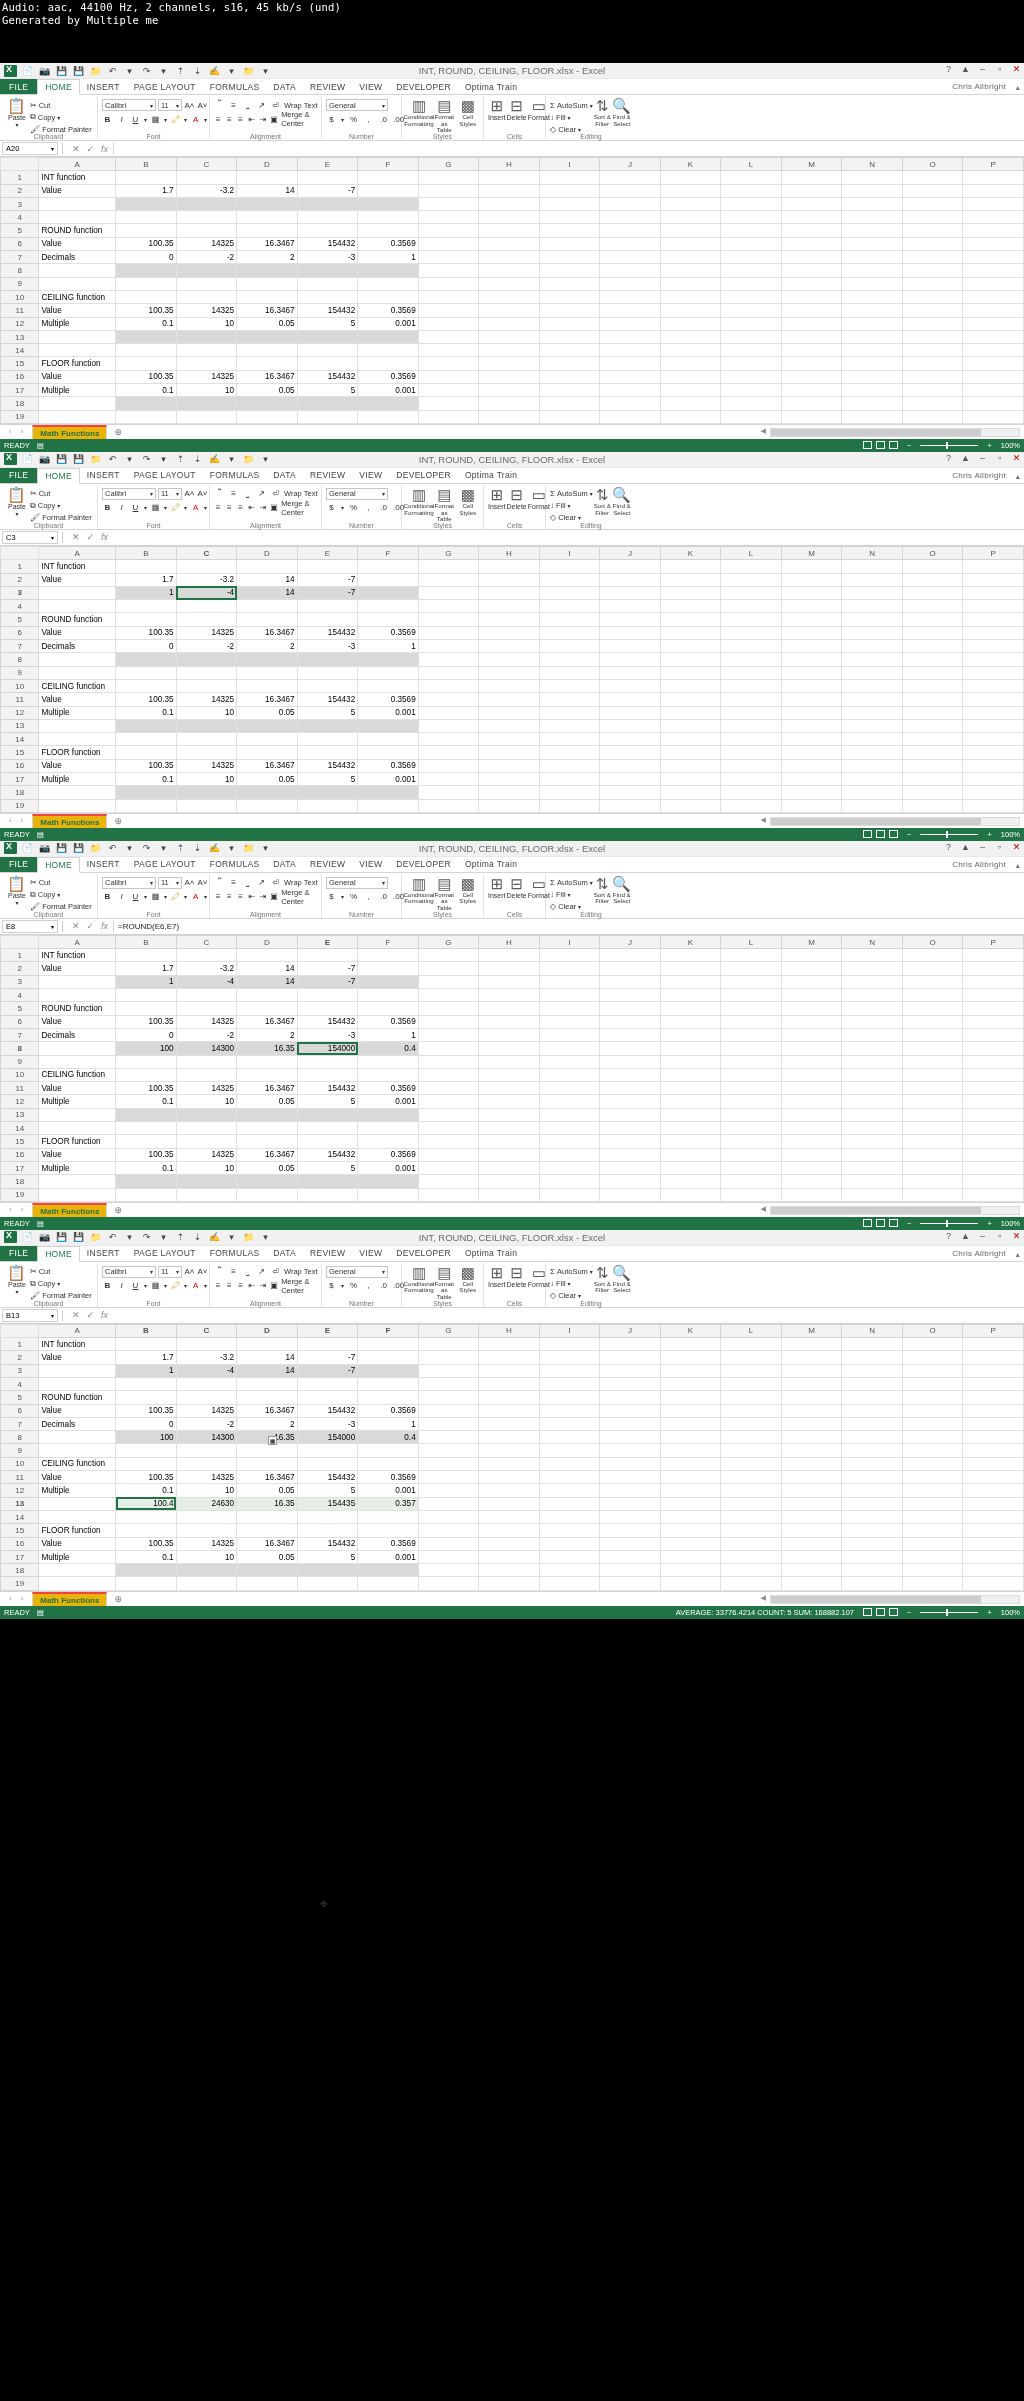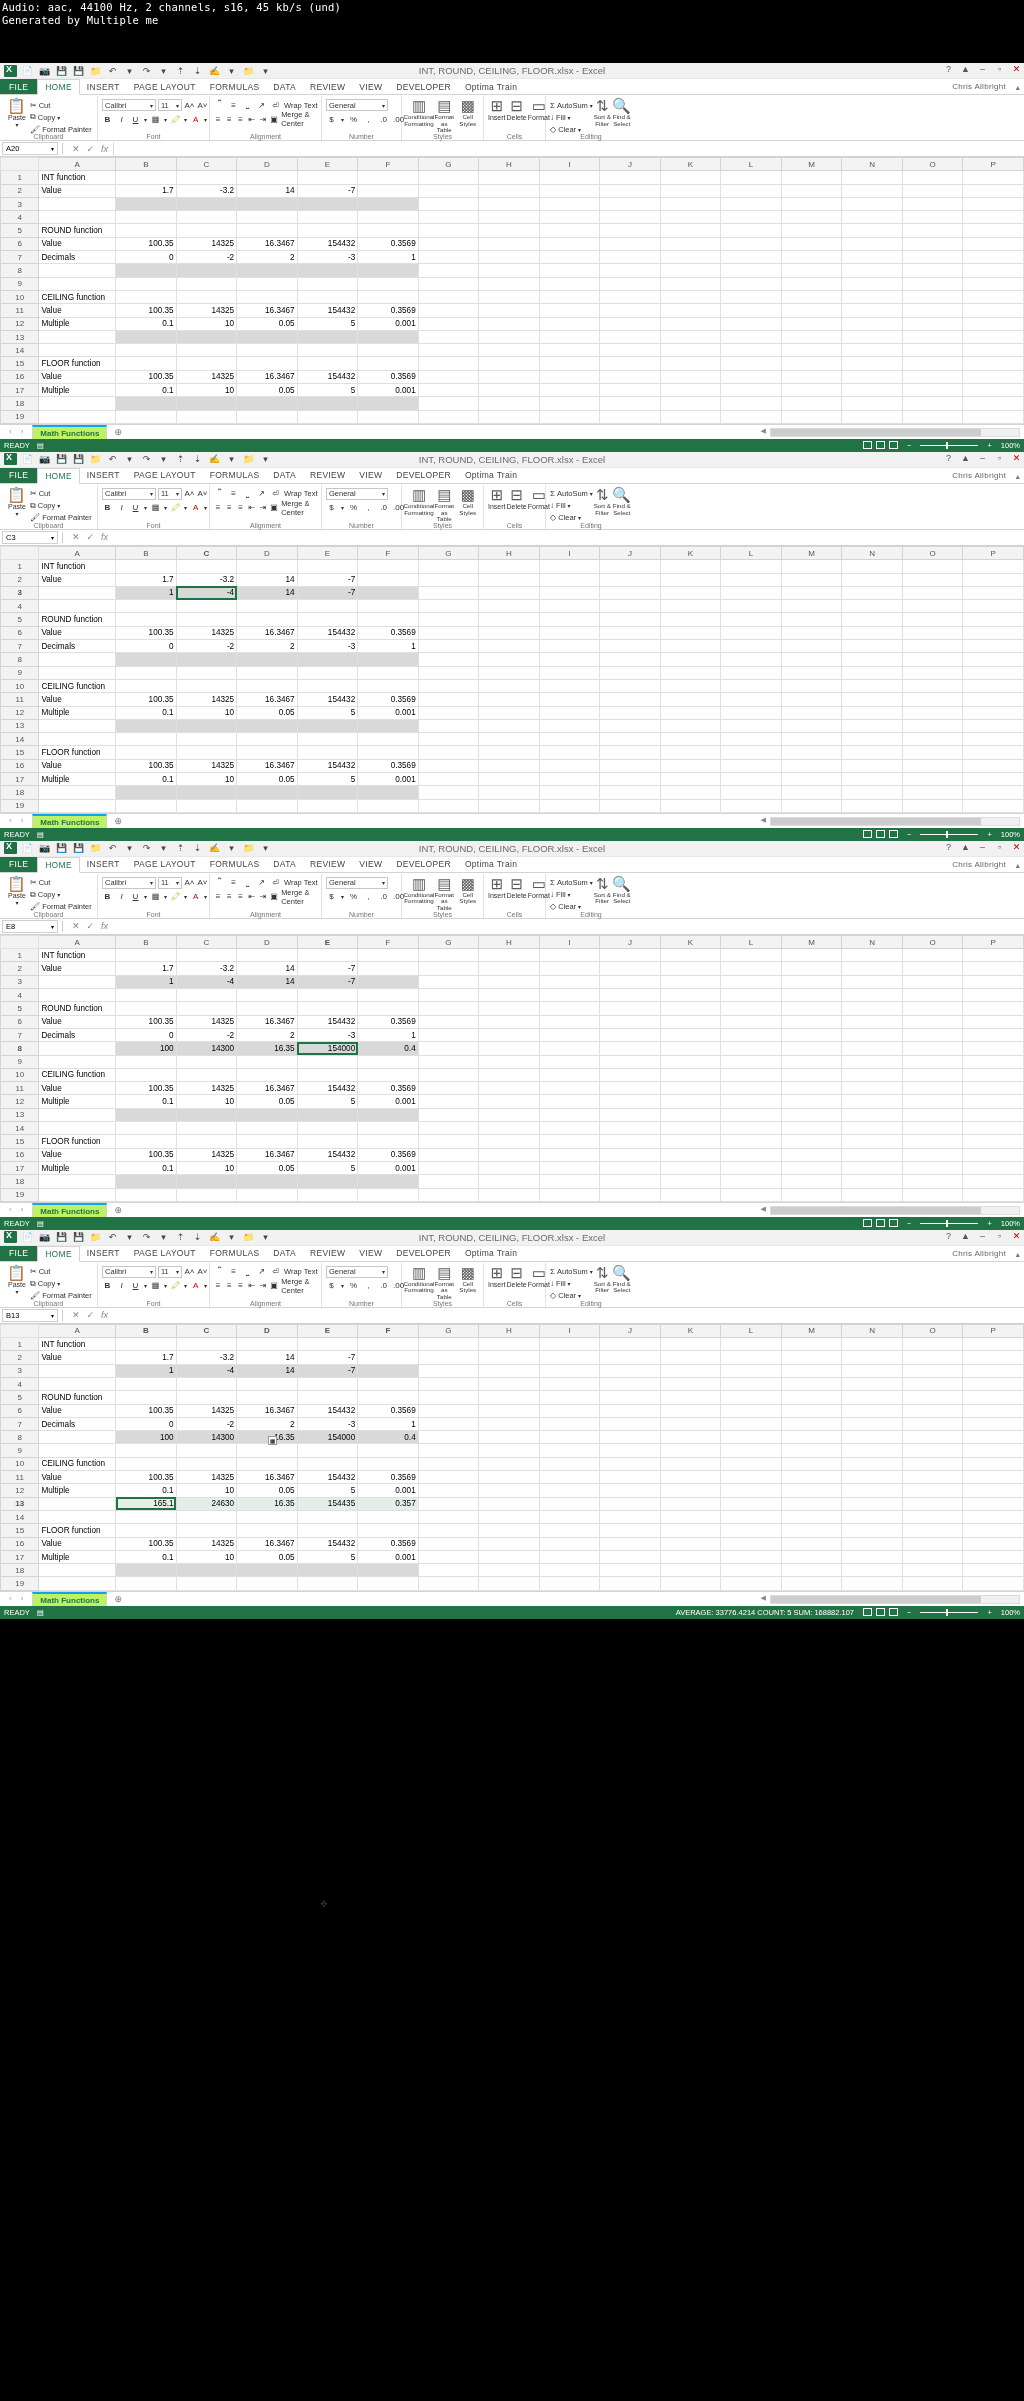--- a/index.html
+++ b/index.html
@@ -114,22 +114,22 @@
   td.shade{ background:#d9d9d9;}
   th.colh.sel{ background:#cfe0d3; color:#1e5b34; font-weight:bold;}
   td.rowh.sel{ background:#cfe0d3; color:#1e5b34; font-weight:bold;}
   td.active{ outline:2px solid #217346; outline-offset:-2px; position:relative;}
   td.rangesel{ background:#e6eee8; }
 
   
   .sheetbar{ height:15px; background:#fff; display:flex;align-items:center; font-size:8px;
              border-top:1px solid #d4d4d4; position:relative;}
   .navarrows{ display:flex;gap:9px;padding:0 9px;color:#999;font-size:8px;}
-  .sheettab{ border:1px solid #d4d4d4;border-bottom:none;border-top:2px solid #0ea5e9;
-             padding:1px 7px 0 7px; font-weight:bold; color:#217346; background:#bef264; height:14px;
+  .sheettab{ border:1px solid #d4d4d4;border-bottom:none;border-top:2px solid #ef4444;
+             padding:1px 7px 0 7px; font-weight:bold; color:#217346; background:#eab308; height:14px;
              display:flex;align-items:center; font-size:8px;}
   .addsheet{ margin-left:7px; color:#7a7a7a; font-size:9px;}
   .hscroll{ position:absolute; right:4px; top:3px; width:250px; height:9px; background:#f0f0f0;
             border:1px solid #dcdcdc; display:flex;}
   .hscroll .thumb{ width:210px; height:100%; background:#cdcdcd;}
   .hleft{ position:absolute; right:258px; top:2px; font-size:7px;color:#888;}
 
   
   .statusbar{ height:13px; background:#217346; color:#fff; font-size:7.5px;
               display:flex;align-items:center; padding:0 4px; position:relative;}
@@ -1718,20 +1718,21 @@
       <div class="namebox">
           <span>E8</span>
           <span style="font-size:6px">▾</span>
         </div>
       <div class="fdivider"></div>
       <div class="ficons">
         <span>✕</span>
         <span>✓</span>
         <span style="font-style:italic">fx</span>
       </div>
+      <div class="finput">=ROUND(E6,E7)</div>
     </div>
 
     <table class="grid">
         <colgroup>
           <col style="width:26px">
           <col style="width:52px">
           <col style="width:41px">
           <col style="width:41px">
           <col style="width:41px">
           <col style="width:41px">
@@ -2664,21 +2665,21 @@
             <td class=""></td>
             <td class=""></td>
             <td class=""></td>
             <td class=""></td>
             <td class=""></td>
             <td class=""></td>
           </tr>
           <tr>
             <td class="rowh sel">13</td>
             <td class=""></td>
-            <td class="num shade rangesel active">165.1</td>
+            <td class="num shade rangesel active">100.4</td>
             <td class="num shade rangesel">24630</td>
             <td class="num shade rangesel">16.35</td>
             <td class="num shade rangesel">154435</td>
             <td class="num shade rangesel">0.357</td>
             <td class=""></td>
             <td class=""></td>
             <td class=""></td>
             <td class=""></td>
             <td class=""></td>
             <td class=""></td>

